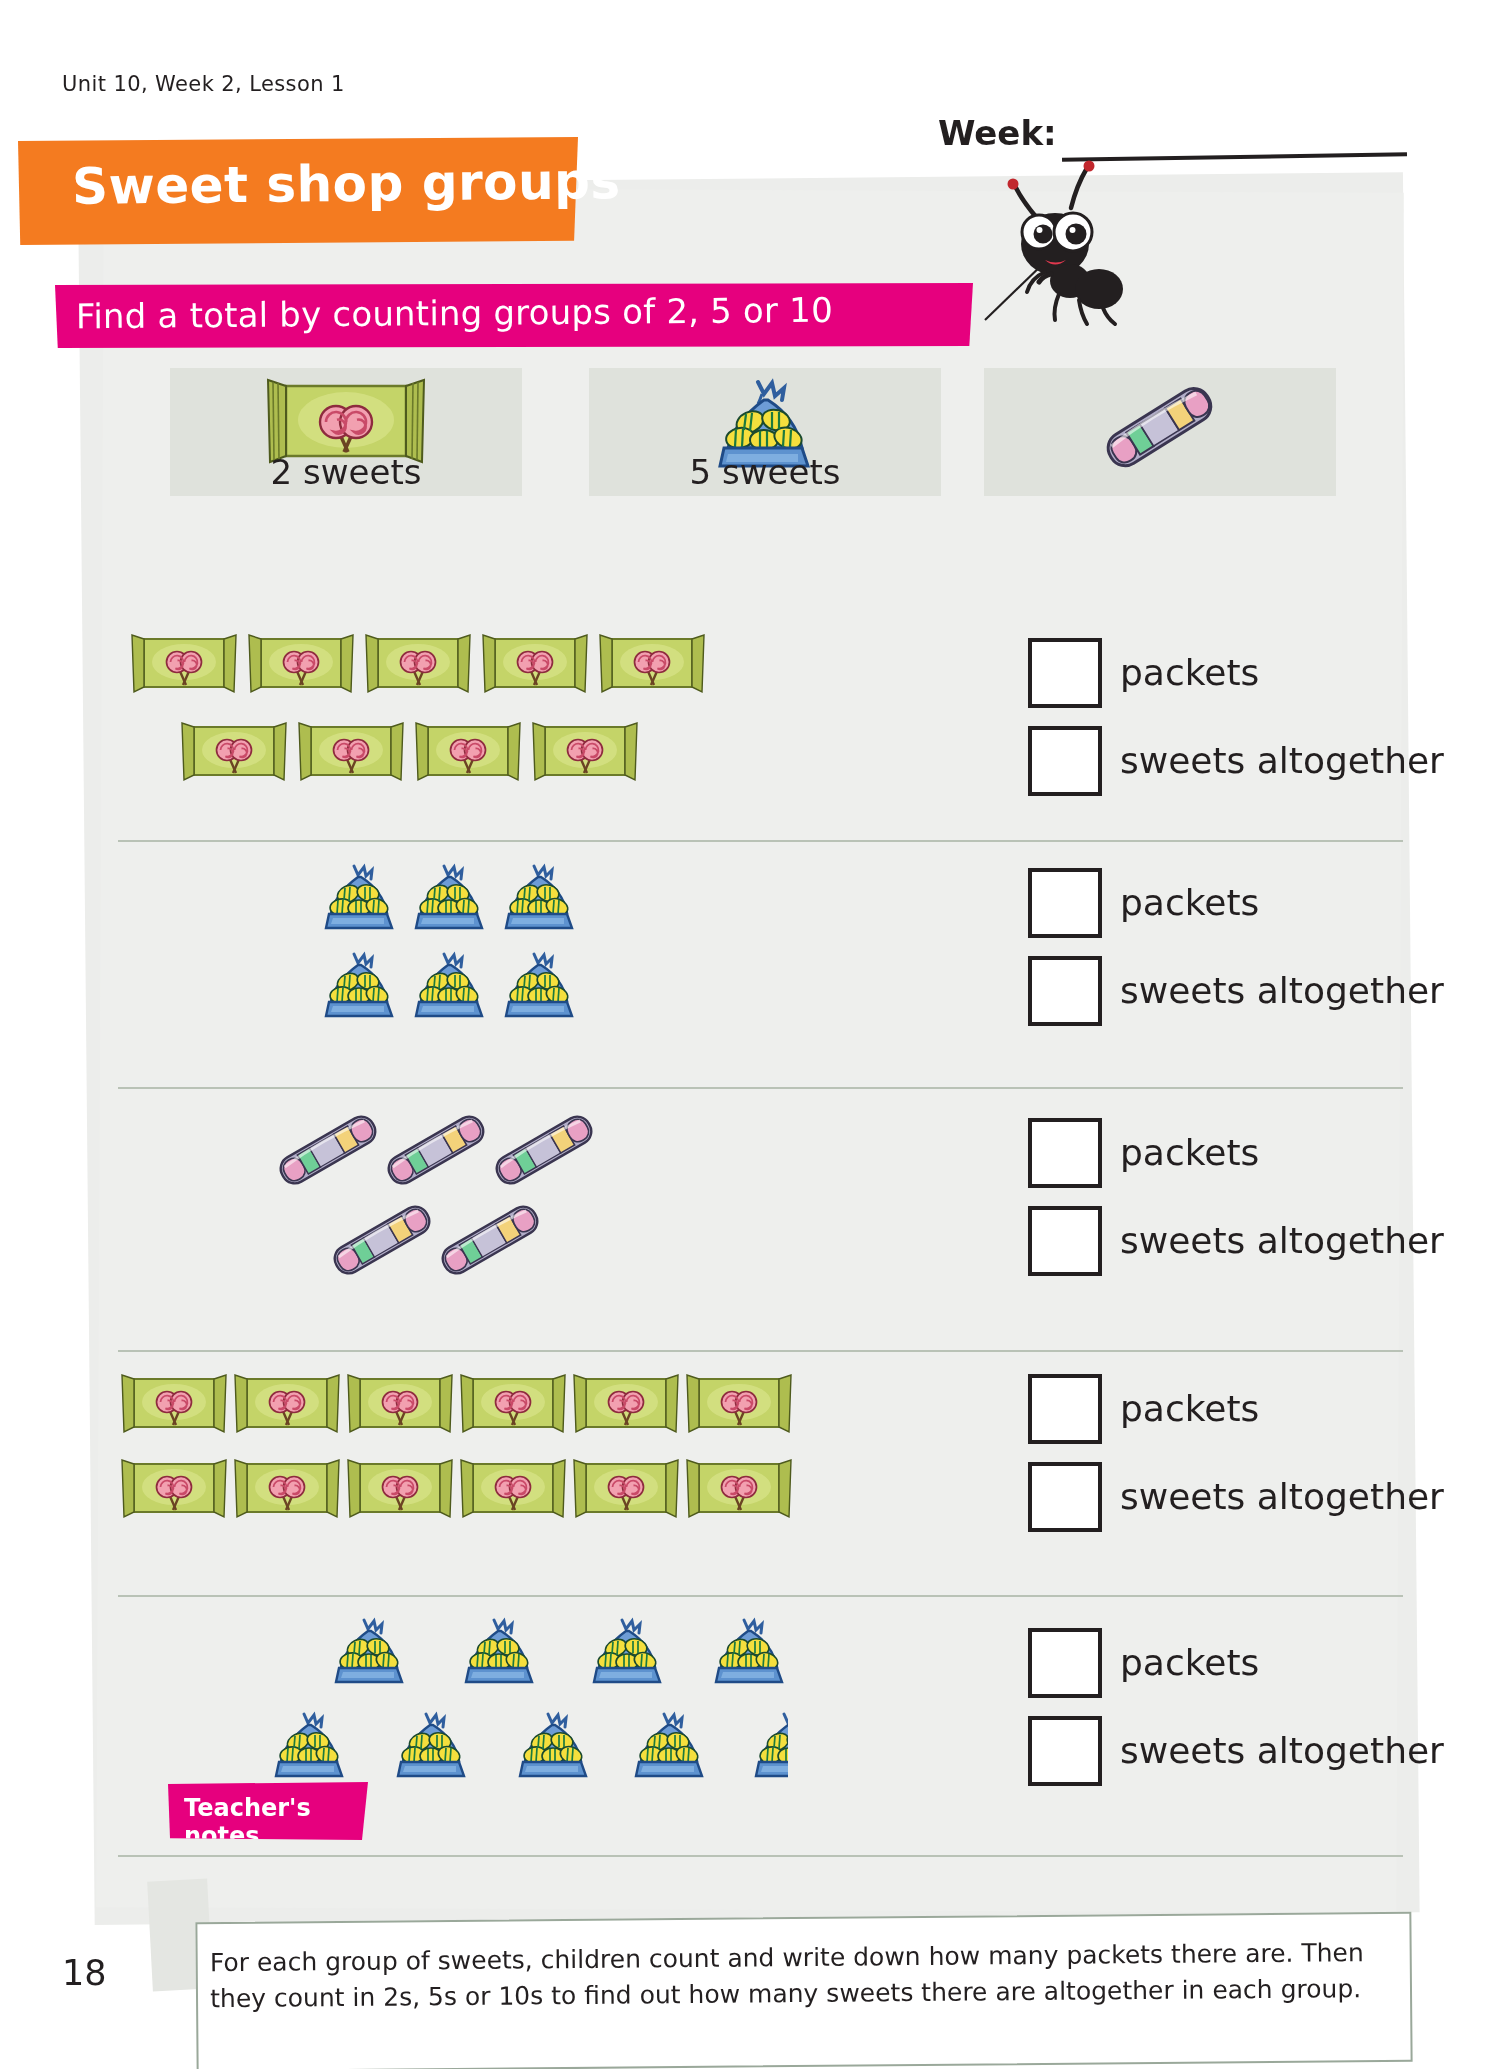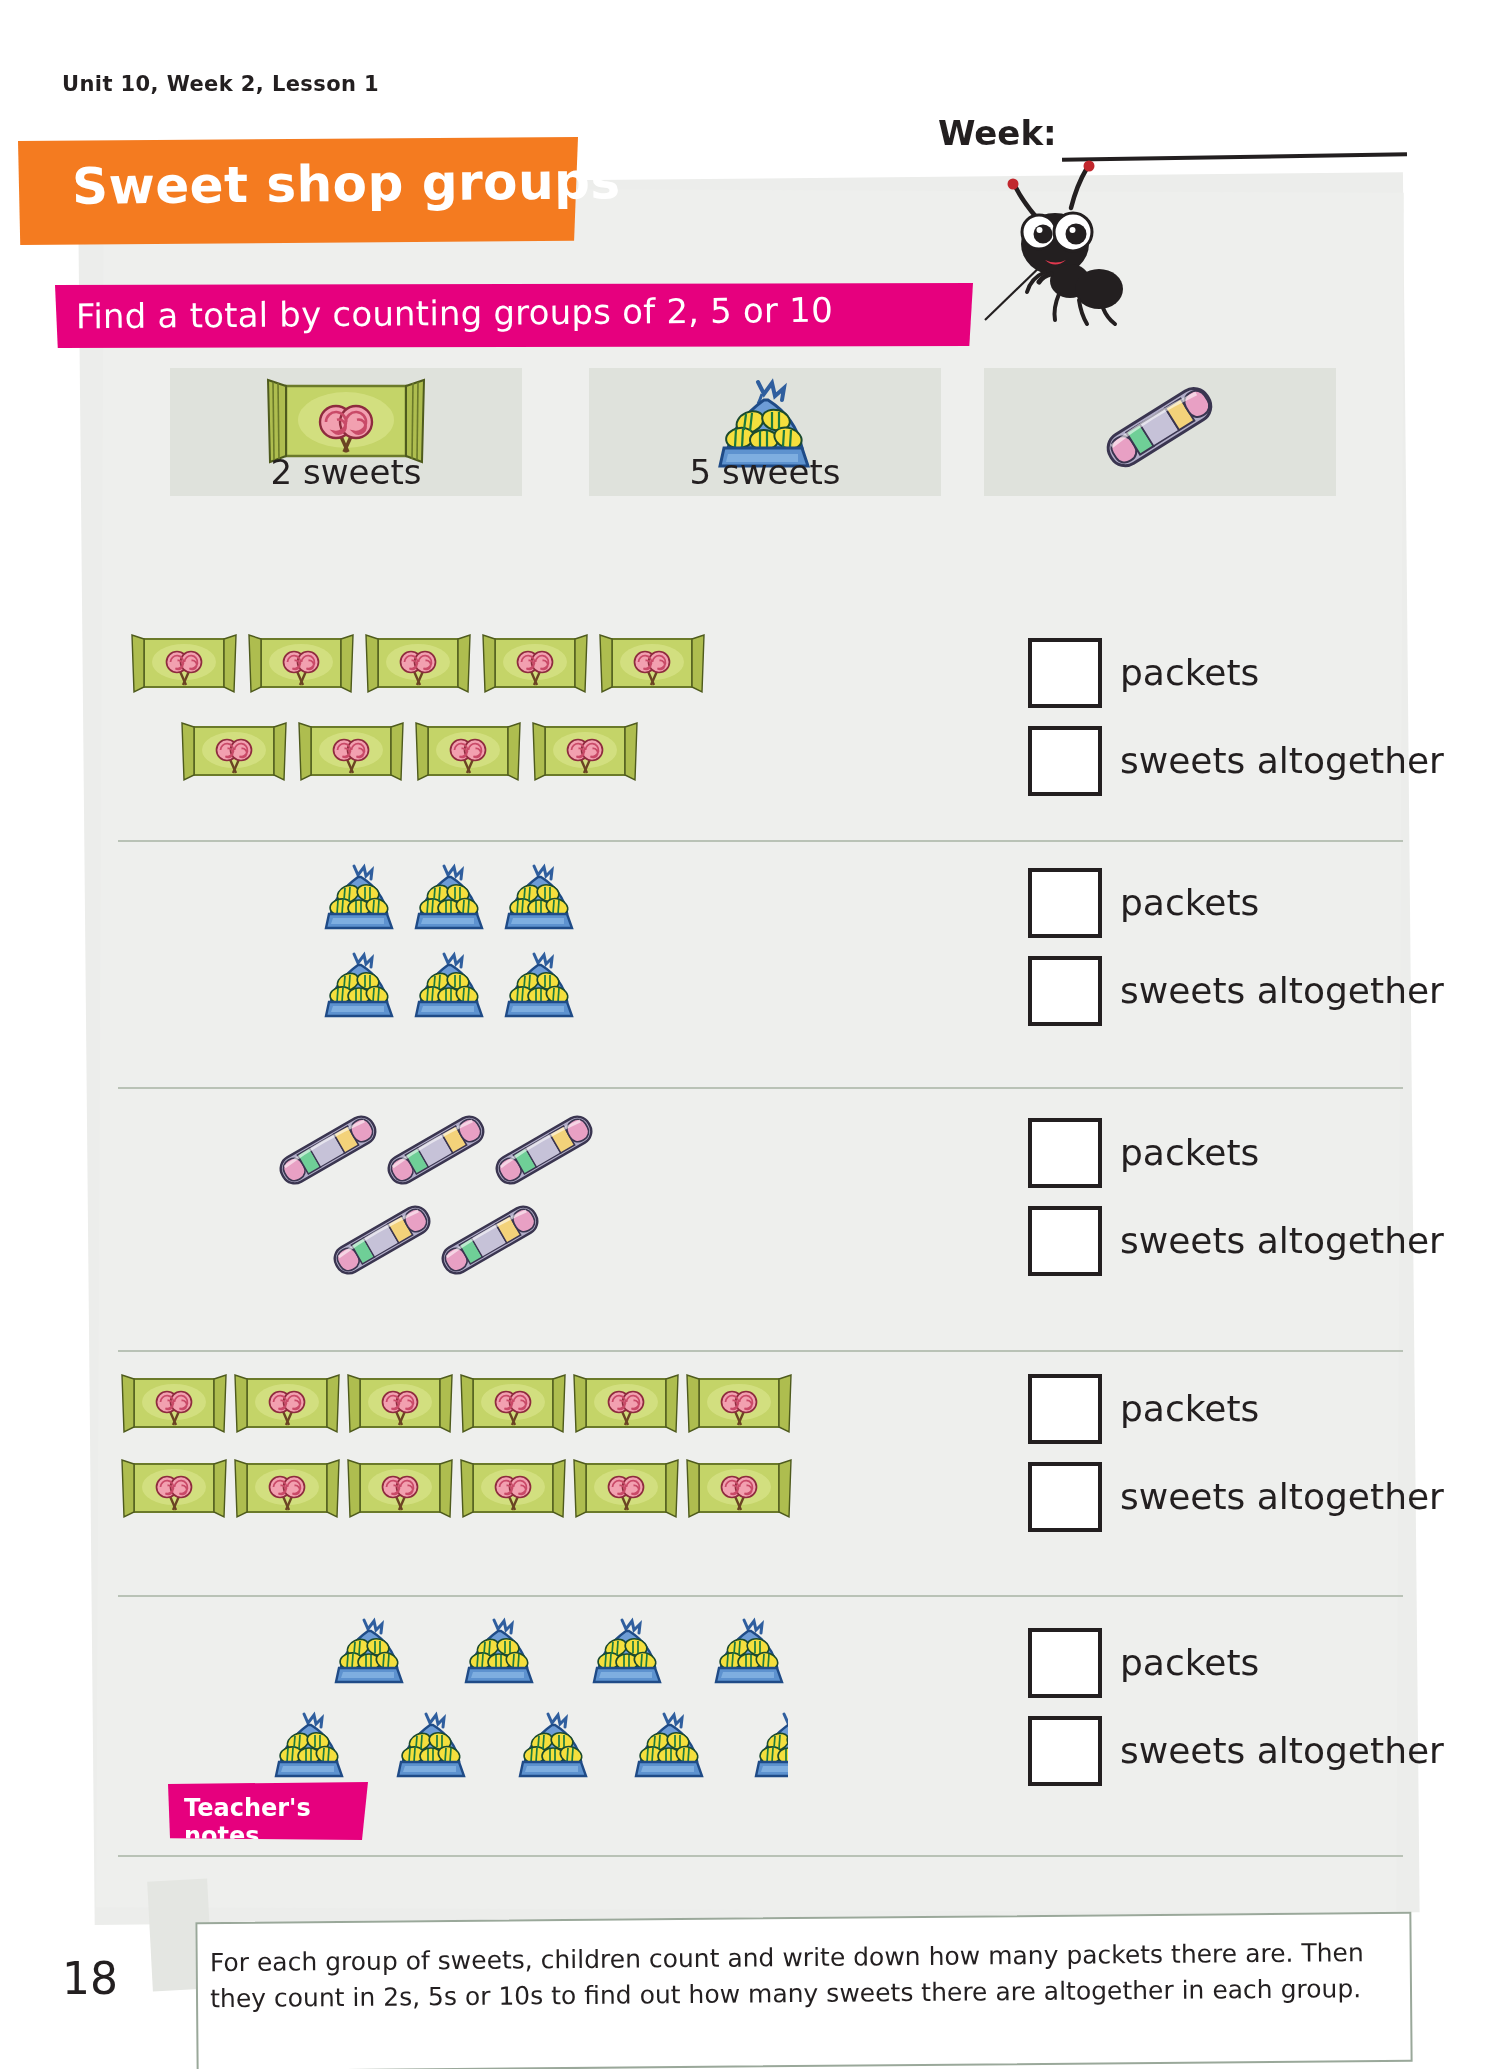--- a/index.html
+++ b/index.html
@@ -22,21 +22,21 @@
     position:absolute;left:100px;top:190px;width:1300px;height:1720px;
     background:#eeefed;
     transform:rotate(0.25deg);
   }
 
   
   .unit{
     position:absolute;left:62px;top:72px;
     font-family:"DejaVu Sans",sans-serif;
     font-size:21px;color:#231f20;letter-spacing:.4px;
-    font-weight:700;
+    font-weight:400;
   }
 
   
   .title-band{
     position:absolute;left:18px;top:137px;width:560px;height:108px;
     background:#f47b20;
     clip-path:polygon(0 4px, 100% 0, 99.3% 96%, 0.4% 100%);
   }
   .title-text{
     position:absolute;left:72px;top:155px;
@@ -128,21 +128,21 @@
   }
   .tn-text{
     position:absolute;left:210px;top:1940px;width:1180px;
     font-family:"DejaVu Sans",sans-serif;
     font-size:25px;line-height:1.42;color:#231f20;
     transform:rotate(-0.5deg);
   }
   .pageno{
     position:absolute;left:62px;top:1953px;
     font-family:"DejaVu Sans",sans-serif;
-    font-size:44px;color:#231f20;text-align:right;
+    font-size:35px;color:#231f20;text-align:right;
   }
   .tn-shadow{
     position:absolute;left:150px;top:1880px;width:60px;height:110px;
     background:#e4e6e2;transform:rotate(-3deg);
   }
 </style>
 </head>
 <body>
 
 <div class="page">

